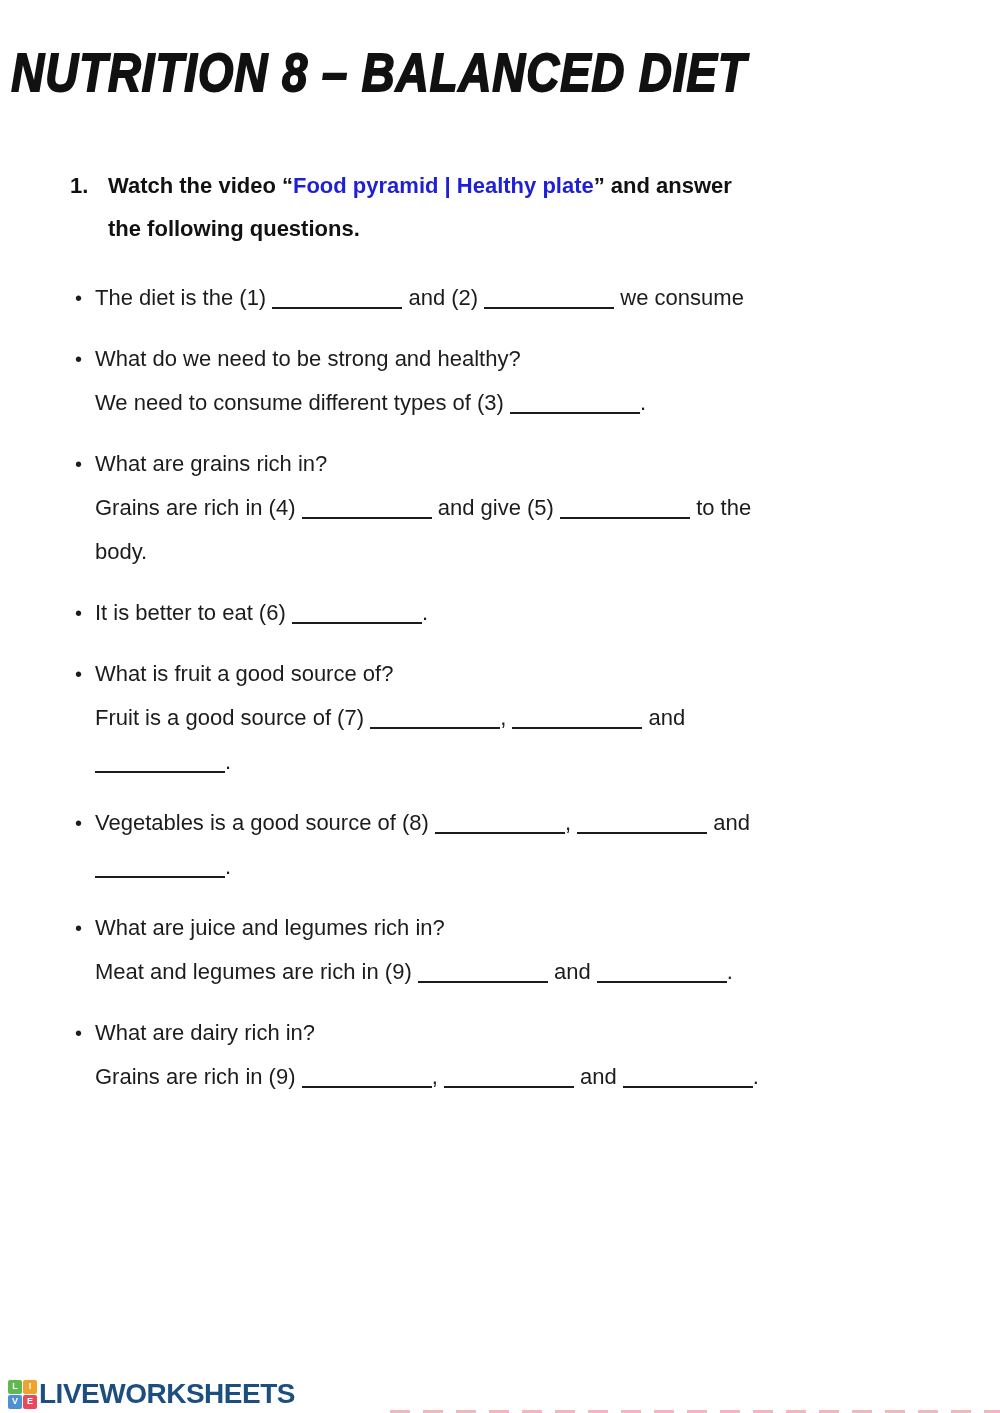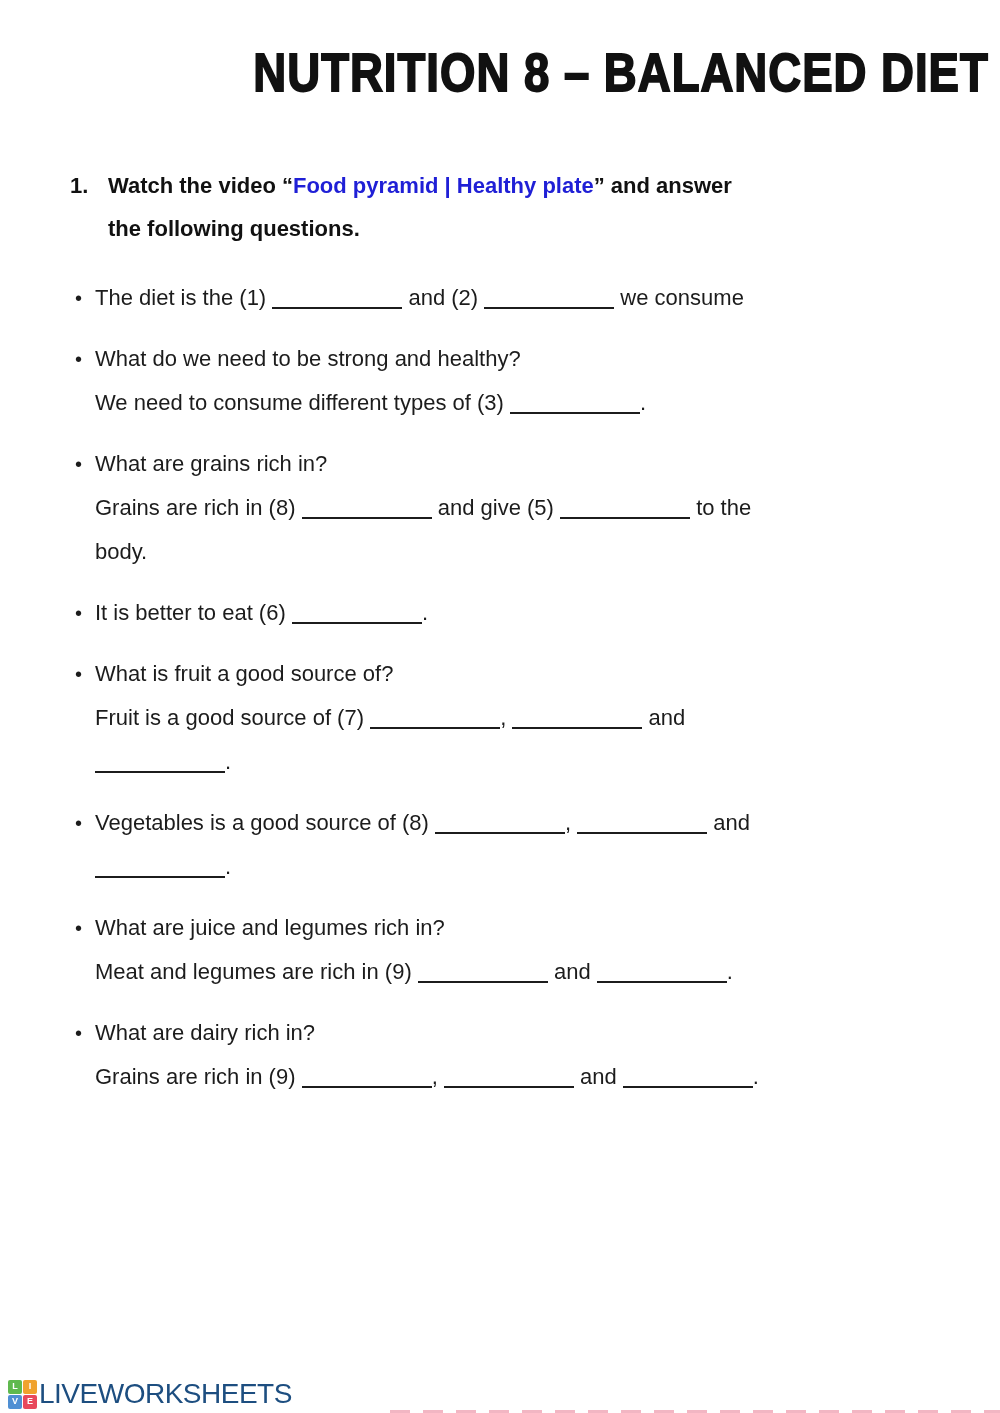--- a/index.html
+++ b/index.html
@@ -5,21 +5,21 @@
   html,body{margin:0;padding:0;}
   body{
     width:1000px;height:1413px;position:relative;overflow:hidden;
     background:#ffffff;color:#1c1c1c;
     font-family:"Liberation Sans", sans-serif;
   }
   .page{position:absolute;inset:0;}
 
   
   .title{
-    margin:36px 0 0 8px;text-align:right;line-height:72px;font-size:47px;
+    margin:36px 0 0 0;text-align:left;line-height:72px;font-size:47px;font-style:italic;
   }
   .title-inner{
     display:inline-block;font-weight:900;letter-spacing:1px;color:#111;
     transform:scaleY(1.16) scaleX(0.97);
     -webkit-text-stroke:1.6px #111;
   }
 
   
   .instruction{
     margin:56px 0 0 70px;display:flex;align-items:flex-start;
@@ -51,21 +51,21 @@
   }
   .logo-sq{
     display:flex;align-items:center;justify-content:center;border-radius:2px;
     color:#fff;font-size:9px;font-weight:bold;line-height:1;
   }
   .sq-l{background:var(--logo_green,#5fb94e);}
   .sq-i{background:var(--logo_orange,#f0a22e);}
   .sq-v{background:var(--logo_blue,#4f8fd3);}
   .sq-e{background:var(--logo_red,#e8485c);}
   .wordmark{
-    font-size:28px;font-weight:normal;letter-spacing:-0.5px;
+    font-size:28px;font-weight:bold;letter-spacing:-0.5px;
     color:var(--brand_wordmark,#1d4e80);
     text-align:center;
   }
 
   
   .bottom-dashes{
     position:absolute;bottom:0;left:390px;right:0;height:3px;
     background:repeating-linear-gradient(90deg,#f2b6c3 0 20px,transparent 20px 33px);
   }
 </style>
@@ -88,21 +88,21 @@
       <div class="qblock">
         <div class="qline"><span class="bullet">•</span></div>
         <div class="aline"><span>The diet is the (1) </span><span class="blank"></span><span> and (2) </span><span class="blank"></span><span> we consume</span></div>
       </div>
       <div class="qblock">
         <div class="qline"><span class="bullet">•</span><span>What do we need to be strong and healthy?</span></div>
         <div class="aline"><span>We need to consume different types of (3) </span><span class="blank"></span><span>.</span></div>
       </div>
       <div class="qblock">
         <div class="qline"><span class="bullet">•</span><span>What are grains rich in?</span></div>
-        <div class="aline"><span>Grains are rich in (8) </span><span class="blank"></span><span> and give (5) </span><span class="blank"></span><span> to the</span></div>
+        <div class="aline"><span>Grains are rich in (4) </span><span class="blank"></span><span> and give (5) </span><span class="blank"></span><span> to the</span></div>
         <div class="aline"><span>body.</span></div>
       </div>
       <div class="qblock">
         <div class="qline"><span class="bullet">•</span></div>
         <div class="aline"><span>It is better to eat (6) </span><span class="blank"></span><span>.</span></div>
       </div>
       <div class="qblock">
         <div class="qline"><span class="bullet">•</span><span>What is fruit a good source of?</span></div>
         <div class="aline"><span>Fruit is a good source of (7) </span><span class="blank"></span><span>, </span><span class="blank"></span><span> and</span></div>
         <div class="aline"><span class="blank"></span><span>.</span></div>

